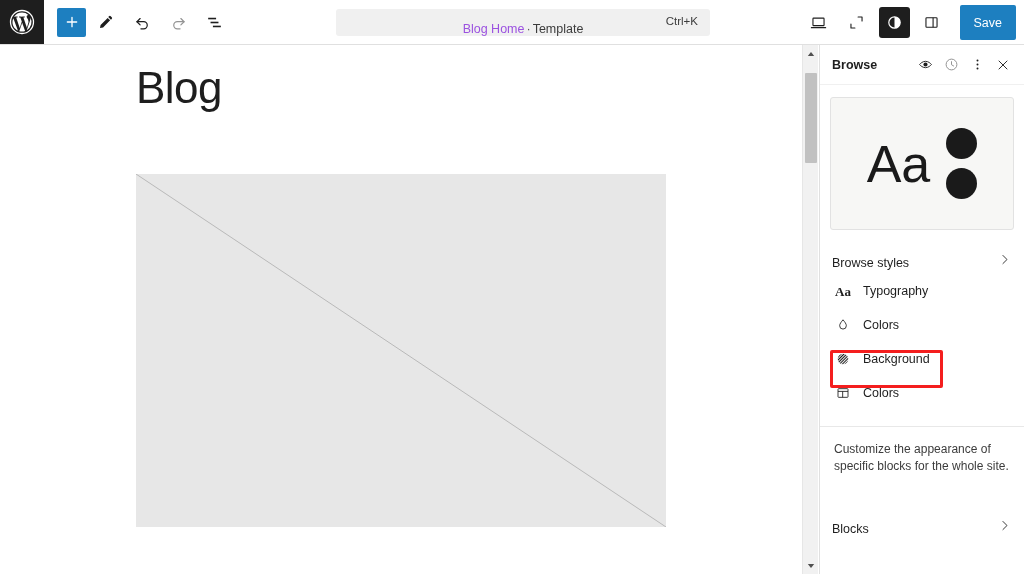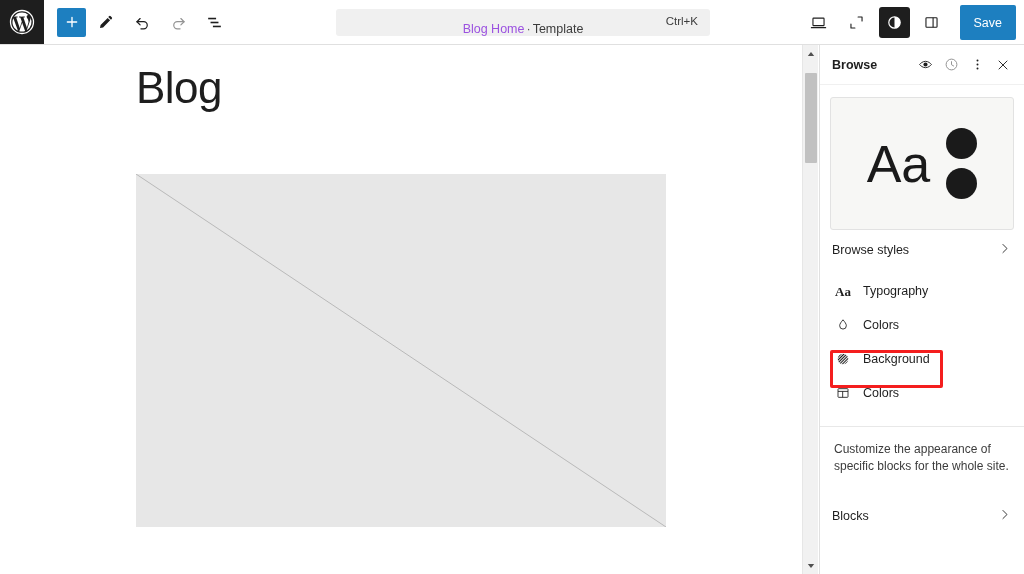--- a/index.html
+++ b/index.html
@@ -258,21 +258,21 @@
   .swatch {
     width: 31px;
     height: 31px;
     border-radius: 50%;
     background: #1a1a1a;
   }
 
   .row-link {
     height: 40px;
     display: flex;
-    align-items: center;
+    align-items: flex-end;
     padding: 0 12px 0 12px;
     cursor: pointer;
     font-size: 12.5px;
     color: #1e1e1e;
   }
   .row-link .label { flex: 1; }
 
   .menu-list { margin-top: 4px; }
   .menu-item {
     height: 34px;

